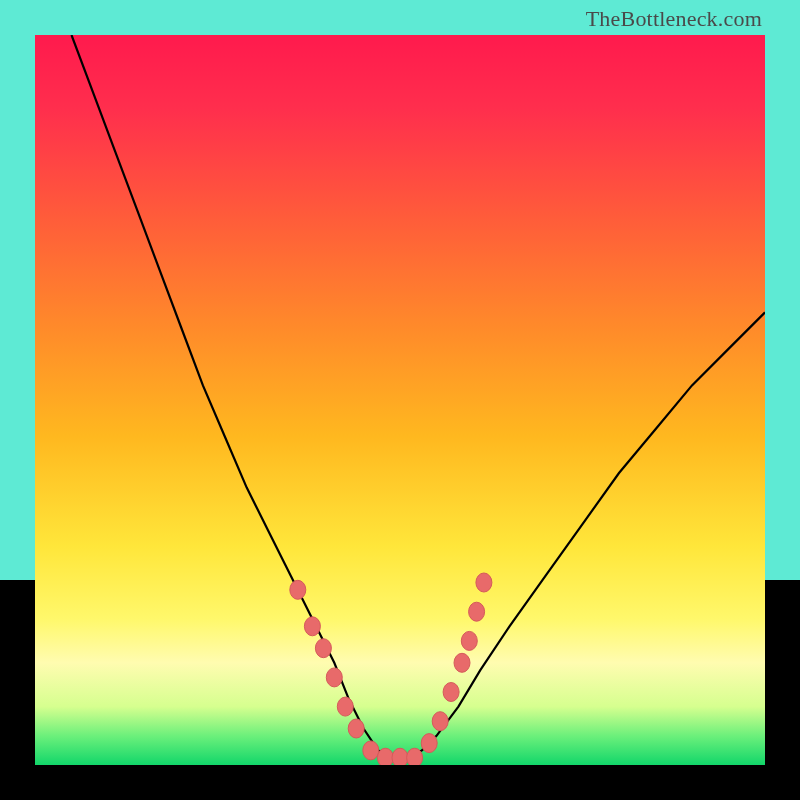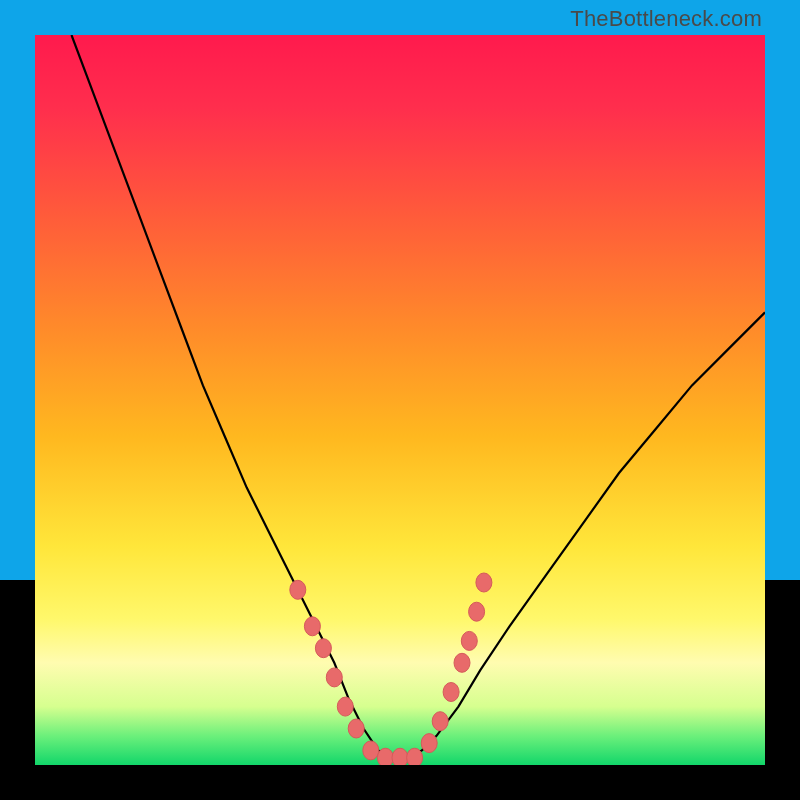--- a/index.html
+++ b/index.html
@@ -8,21 +8,22 @@
     width: 800px;
     height: 800px;
     overflow: hidden;
     background: #000;
     font-family: Arial, Helvetica, sans-serif;
   }
   .frame {
     position: relative;
     width: 800px;
     height: 580px;
-    background: #0ea5e9;
+    background: #5eead4;
+    font-family: Liberation Serif, serif;
   }
   .plot-area {
     position: absolute;
     left: 35px;
     top: 35px;
     width: 730px;
     height: 730px;
     background: linear-gradient(to bottom,
       #ff1a4d 0%,
       #ff2e4d 10%,

